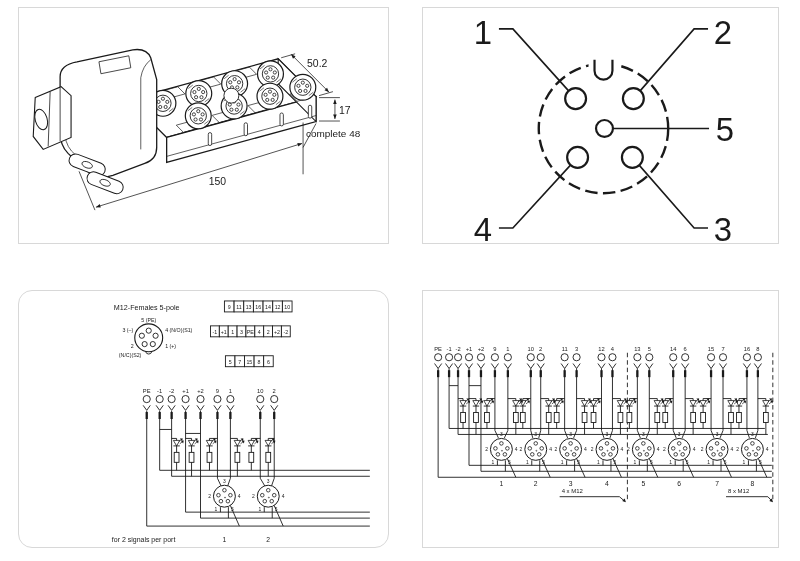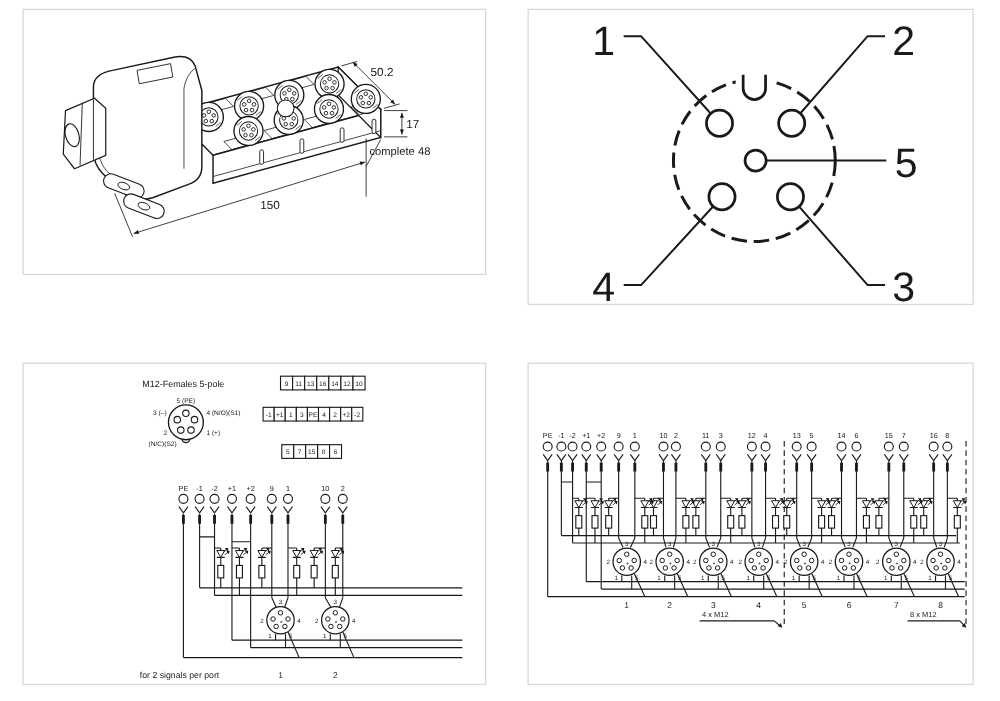--- a/index.html
+++ b/index.html
@@ -1,21 +1,21 @@
 <!DOCTYPE html>
 <html><head>
 <meta charset="utf-8">
 <style>
   html,body{margin:0;padding:0;background:#ffffff;}
   .sheet{position:relative;width:800px;height:561px;background:#ffffff;overflow:hidden;
          font-family:"Liberation Sans",sans-serif;}
   .panel{position:absolute;background:#ffffff;border:1px solid #d8d8d8;box-sizing:border-box;}
-  #panel-product{left:18px;top:7px;width:371px;height:213px;}
+  #panel-product{left:18px;top:7px;width:371px;height:237px;}
   #panel-pinout{left:422px;top:7px;width:357px;height:237px;}
-  #panel-wiring2{left:18px;top:290px;width:371px;height:258px;}
+  #panel-wiring2{left:18px;top:290px;width:371px;height:258px;border-radius:14px;}
   #panel-wiring8{left:422px;top:290px;width:357px;height:258px;}
   svg{display:block;width:100%;height:100%;}
   svg text{font-family:"Liberation Sans",sans-serif;fill:#1a1a1a;}
 </style>
 </head>
 <body>
 
 <div class="sheet">
   <div class="panel" id="panel-product">
     <svg viewBox="0 0 370 236">

